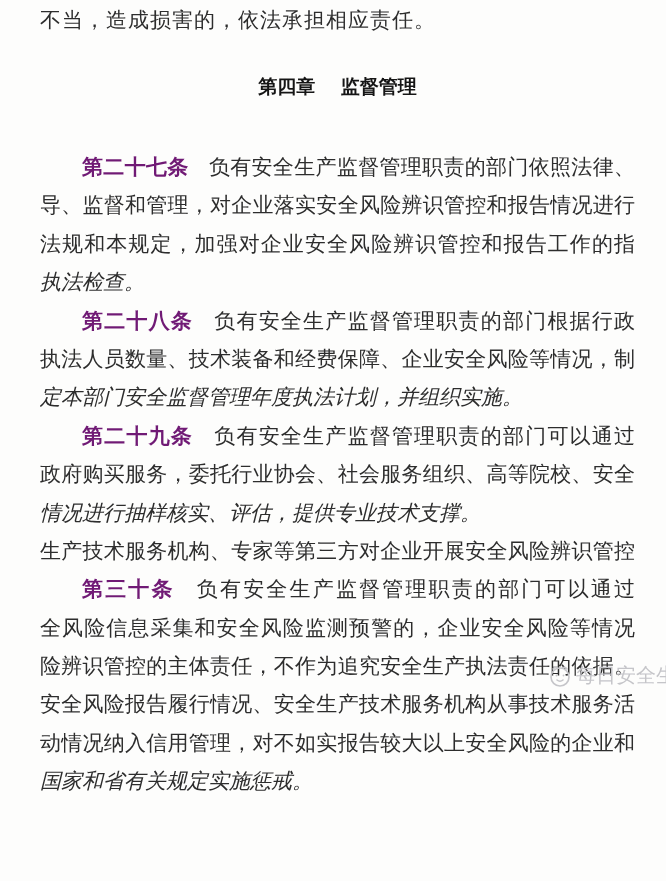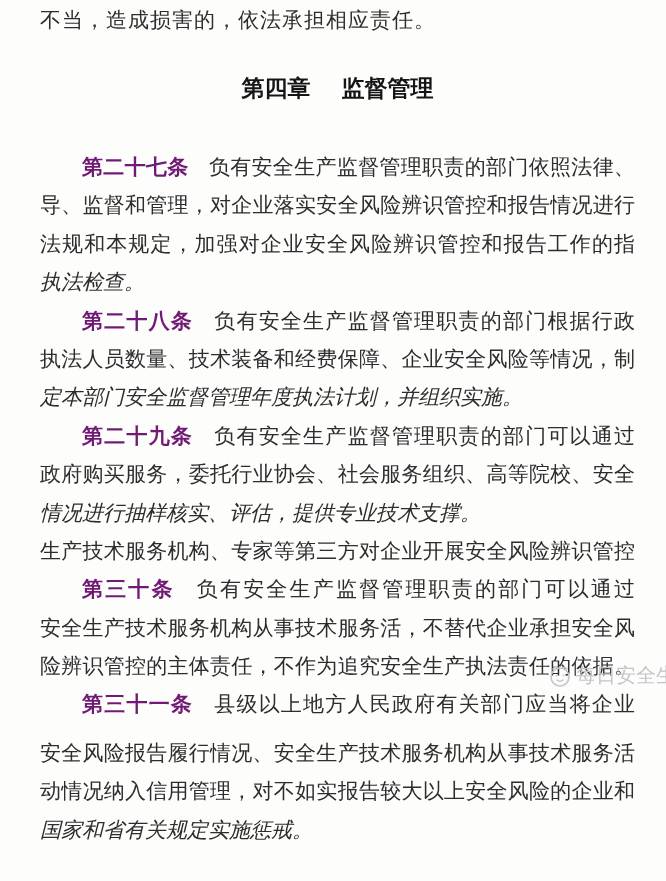--- a/index.html
+++ b/index.html
@@ -18,23 +18,23 @@
   }
   .opening {
     font-size: 21px;
     line-height: 40px;
     white-space: nowrap;
     letter-spacing: 1px;
   }
   .chapter {
     margin-top: 28px;
     line-height: 40px;
-    font-size: 23px;
+    font-size: 19px;
     font-weight: 700;
-    font-family: Liberation Sans, sans-serif;
+    font-family: Liberation Mono, monospace;
     color: #151515;
     text-align: center;
     white-space: nowrap;
   }
   .chapter-gap { display: inline-block; width: 1.35em; }
   .articles { margin-top: 40px; }
   .para { margin: 0; }
   .line {
     font-size: 21px;
     line-height: 38.4px;
@@ -92,25 +92,24 @@
         <div class="line short">定本部门安全监督管理年度执法计划，并组织实施。</div>
       </div>
       <div class="para">
         <div class="line first"><span class="art-num">第二十九条</span><span class="num-gap"></span><span>负有安全生产监督管理职责的部门可以通过</span></div>
         <div class="line">政府购买服务，委托行业协会、社会服务组织、高等院校、安全</div>
         <div class="line short">情况进行抽样核实、评估，提供专业技术支撑。</div>
         <div class="line">生产技术服务机构、专家等第三方对企业开展安全风险辨识管控</div>
       </div>
       <div class="para">
         <div class="line first"><span class="art-num">第三十条</span><span class="num-gap"></span><span>负有安全生产监督管理职责的部门可以通过</span></div>
-        <div class="line">安全生产技术服务机构从事技术服务活，不替代企业承担安全风</div>
+        <div class="line">全风险信息采集和安全风险监测预警的，企业安全风险等情况</div>
         <div class="line">险辨识管控的主体责任，不作为追究安全生产执法责任的依据。</div>
       </div>
       <div class="para">
-        <div class="line first"><span class="art-num">第三十一条</span><span class="num-gap"></span><span>县级以上地方人民政府有关部门应当将企业</span></div>
         <div class="line">安全风险报告履行情况、安全生产技术服务机构从事技术服务活</div>
         <div class="line">动情况纳入信用管理，对不如实报告较大以上安全风险的企业和</div>
         <div class="line short">国家和省有关规定实施惩戒。</div>
       </div>
     </div>
 
   <div class="watermark">
     <svg width="26" height="26" viewBox="0 0 26 26" fill="none" stroke="#c5c5c9" stroke-width="1.6" stroke-linecap="round">
       <path d="M6 6 Q8 3.5 10.5 5"></path>
       <path d="M15.5 5 Q18 3.5 20 6"></path>

